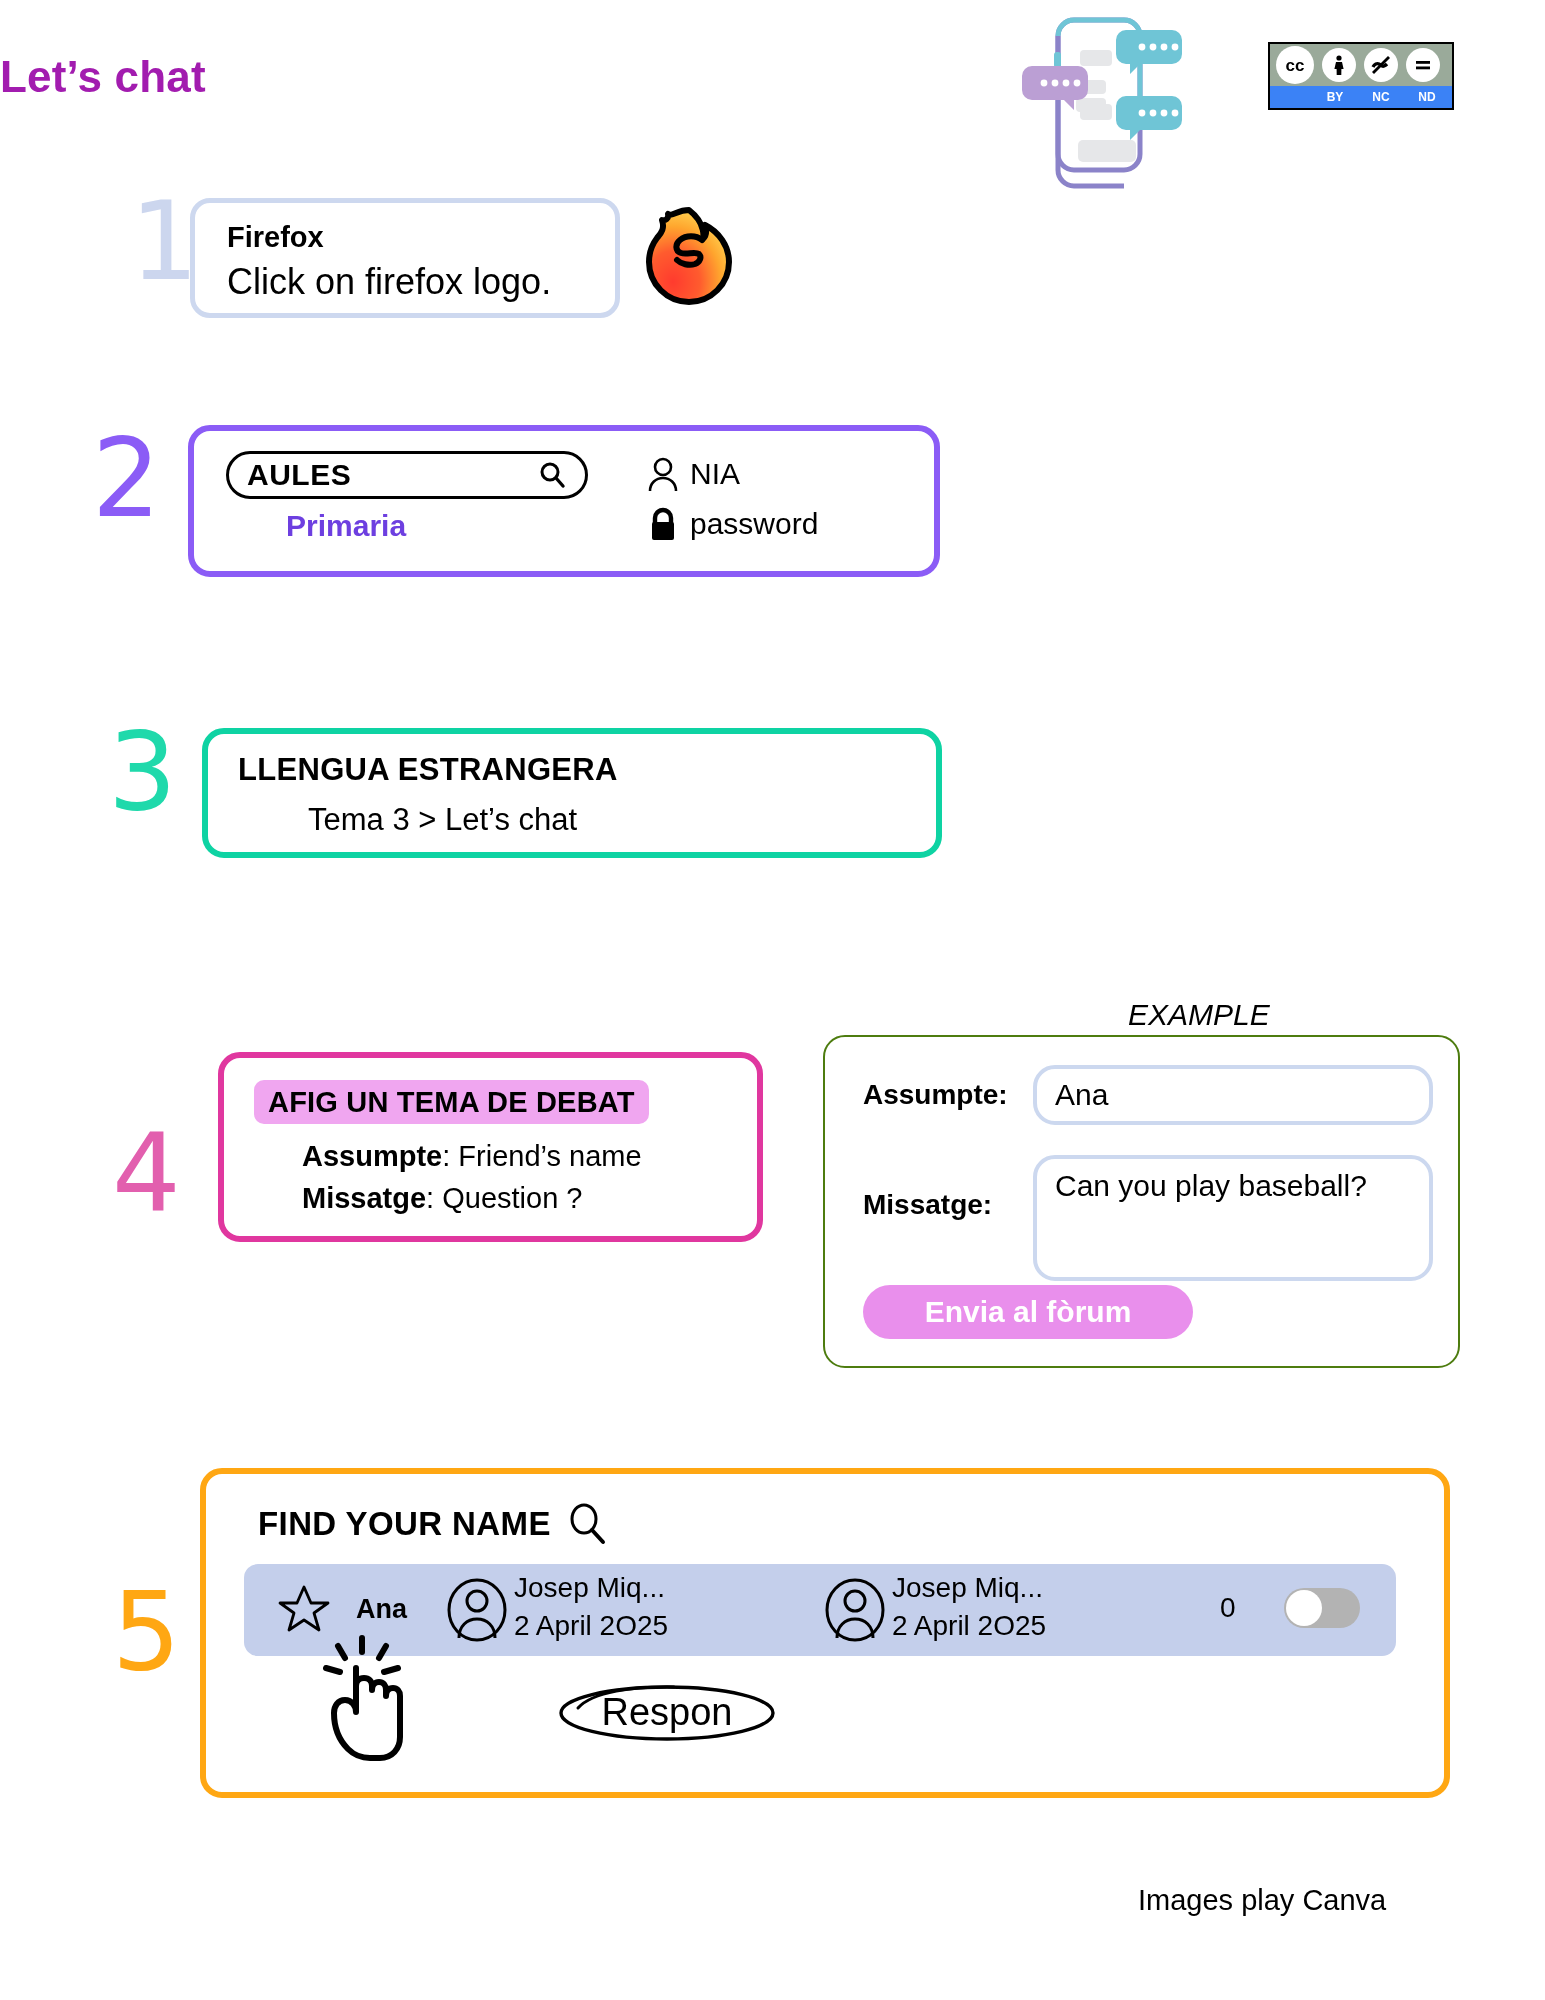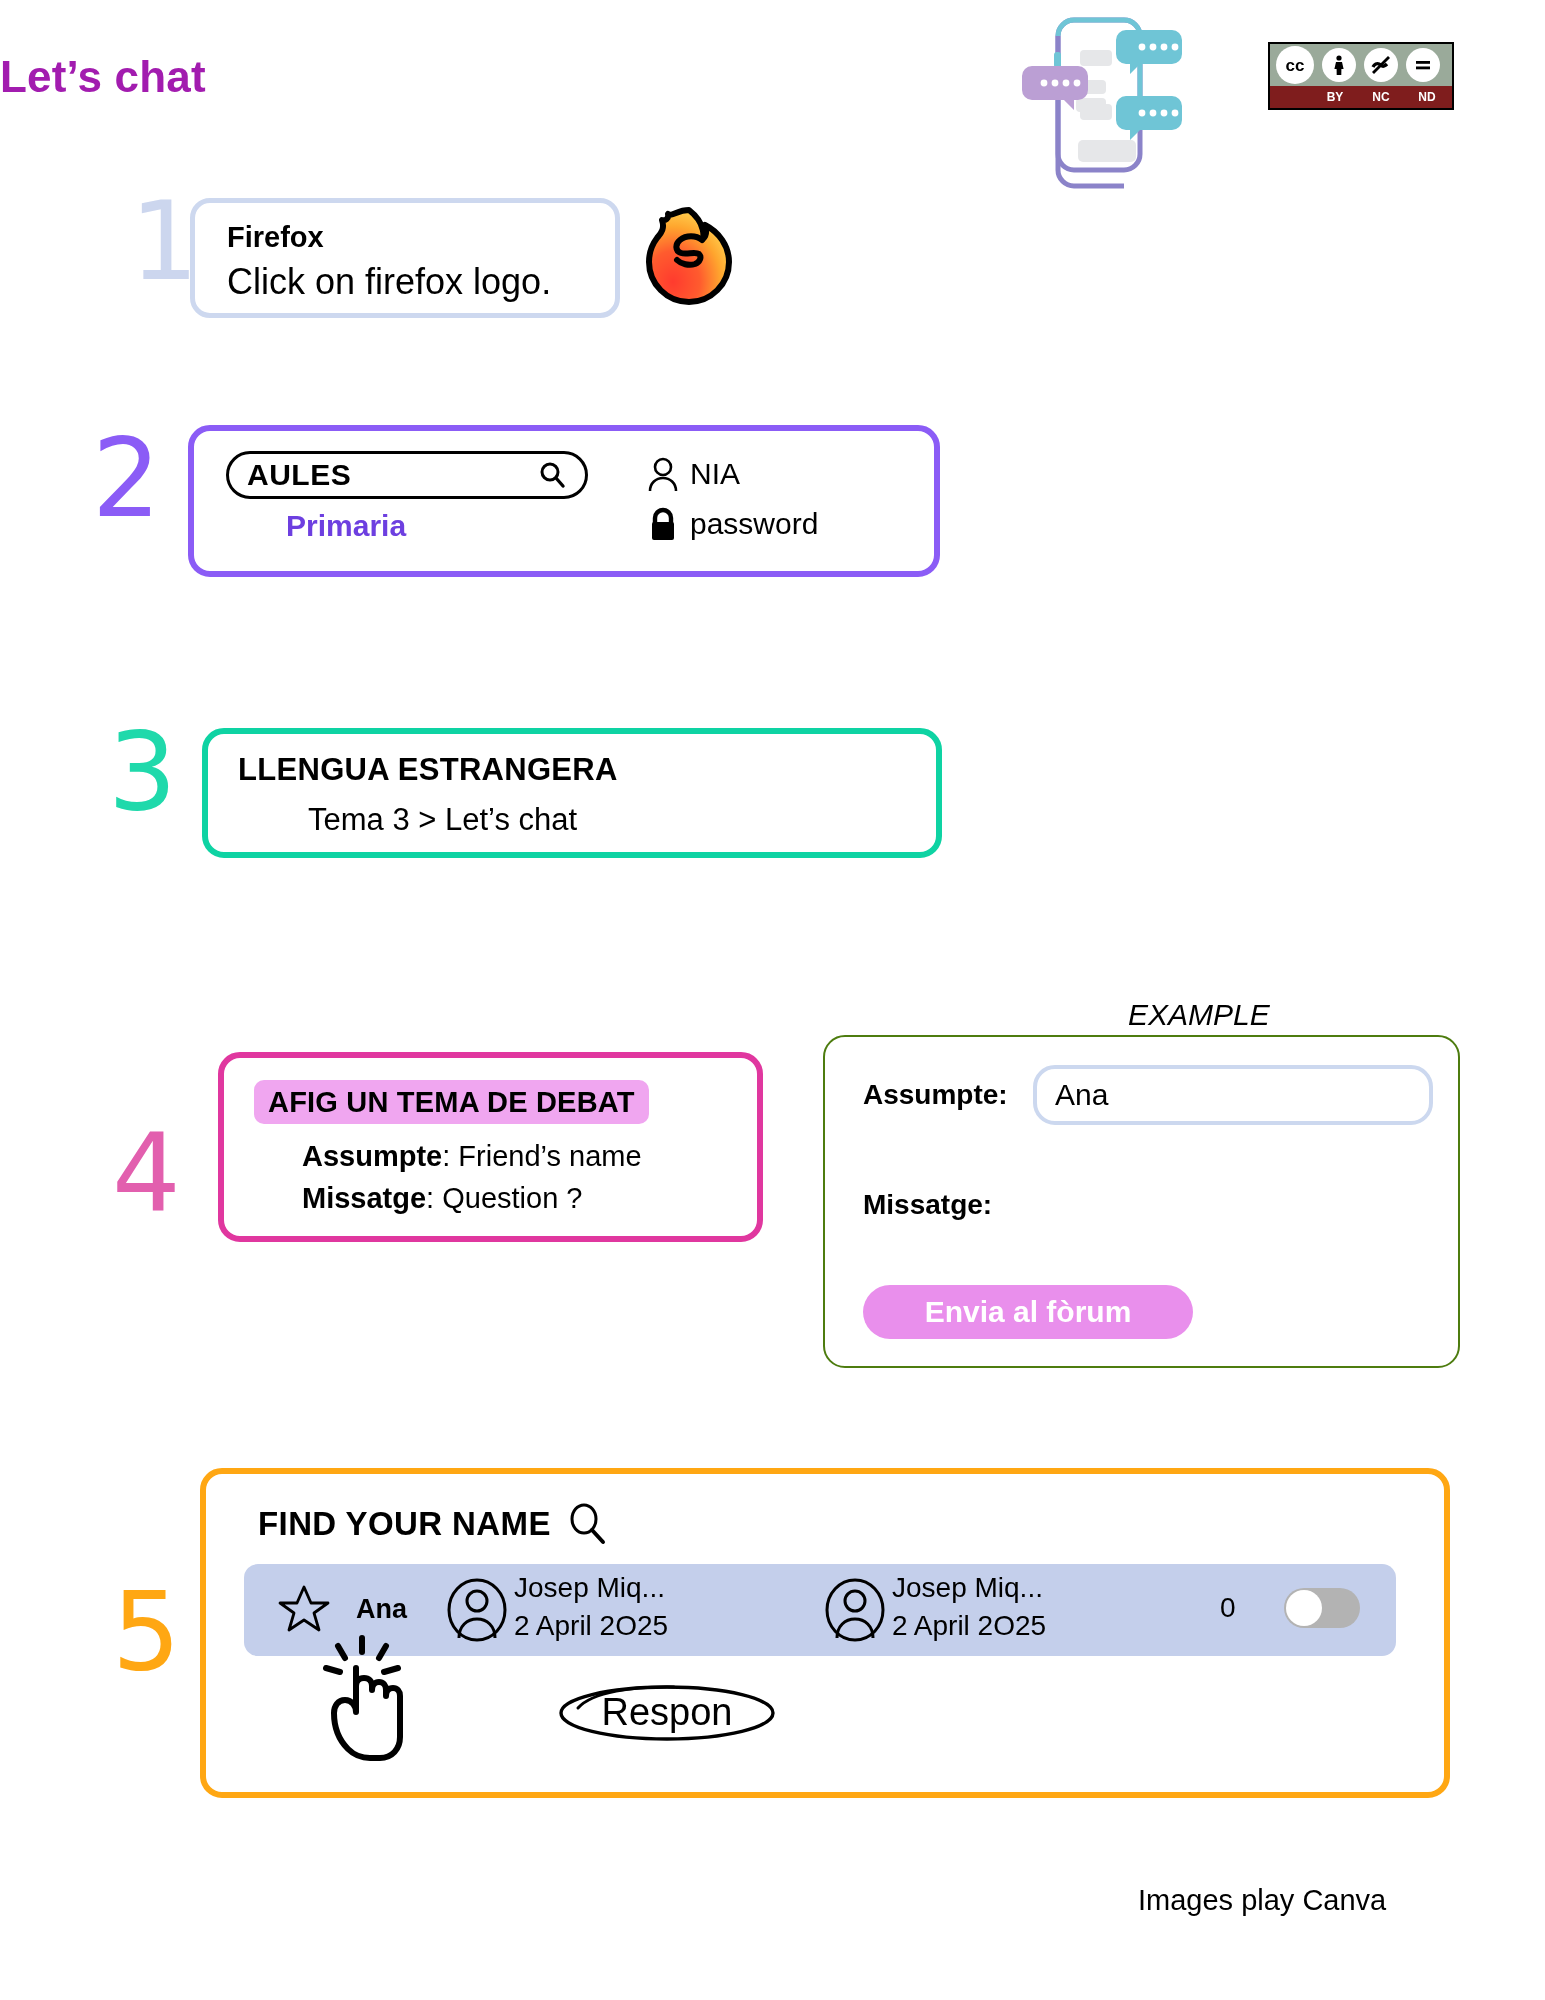--- a/index.html
+++ b/index.html
@@ -21,21 +21,21 @@
     position:absolute;left:1268px;top:42px;width:186px;height:68px;
     background:#000;border:2px solid #000;box-sizing:border-box;
   }
   .cc-top{height:42px;background:#9aaa9a;display:flex;align-items:center;gap:8px;padding:0 6px;}
   .cc-circ{
     width:34px;height:34px;border-radius:50%;background:#fff;
     display:flex;align-items:center;justify-content:center;
     font-size:15px;font-weight:bold;color:#000;line-height:1;
   }
   .cc-circ.big{width:38px;height:38px;font-size:17px;}
-  .cc-bot{height:22px;background:#7f1d1d;display:flex;align-items:center;}
+  .cc-bot{height:22px;background:#3b82f6;display:flex;align-items:center;}
   .cc-bot span{color:#fff;font-size:12px;font-weight:bold;width:46px;text-align:center;}
   .cc-bot .pad{width:42px;}
 
   
   .stepnum{
     position:absolute;font-size:108px;line-height:1;font-weight:400;
     font-family:"DejaVu Sans", sans-serif;
   }
   .box{position:absolute;box-sizing:border-box;background:#fff;}
 
@@ -263,20 +263,23 @@
     </div>
   </div>
 
   <div class="ex-label">EXAMPLE</div>
   <div class="box ex-box">
     <div class="ex-lbl" style="left:38px;top:42px;">Assumpte:</div>
     <div class="ex-field" style="left:208px;top:28px;width:400px;height:60px;align-items:center;">
       <span>Ana</span>
     </div>
     <div class="ex-lbl" style="left:38px;top:152px;">Missatge:</div>
+    <div class="ex-field" style="left:208px;top:118px;width:400px;height:126px;">
+      <span>Can you play baseball?</span>
+    </div>
     <div class="ex-btn">Envia al fòrum</div>
   </div>
 
   <div class="stepnum s5-num">5</div>
   <div class="box s5-box">
     <div class="s5-title">
       <span>FIND YOUR NAME</span>
       <span>
         <svg width="44" height="44" viewBox="0 0 44 44">
             <ellipse cx="19" cy="17" rx="12" ry="14" fill="none" stroke="#000" stroke-width="3"></ellipse>

